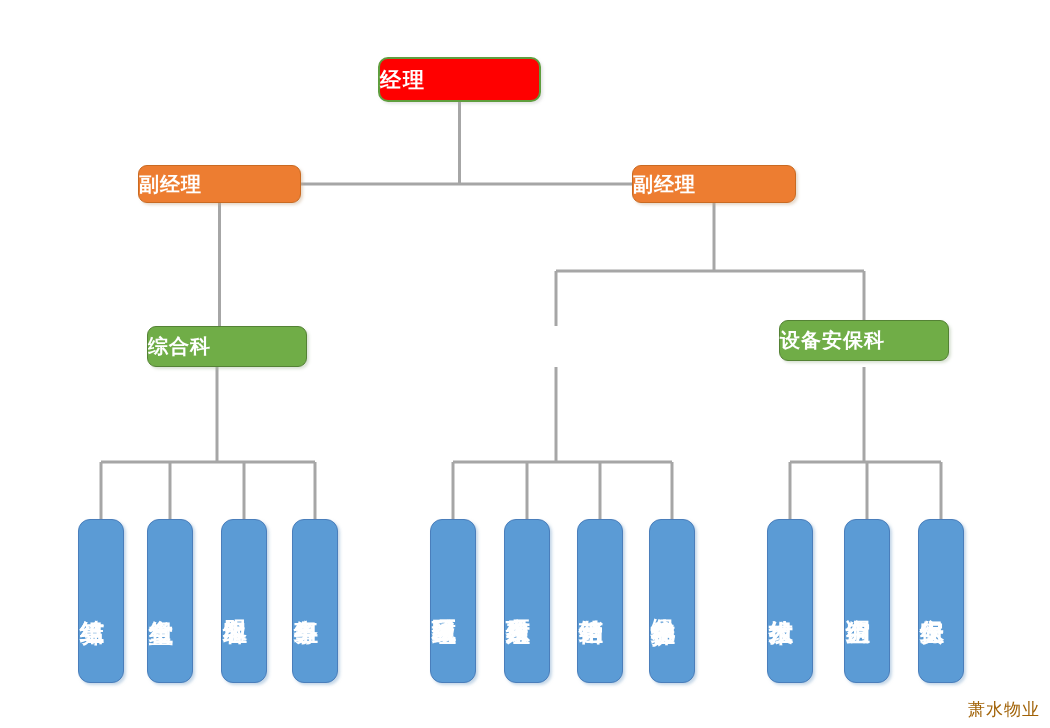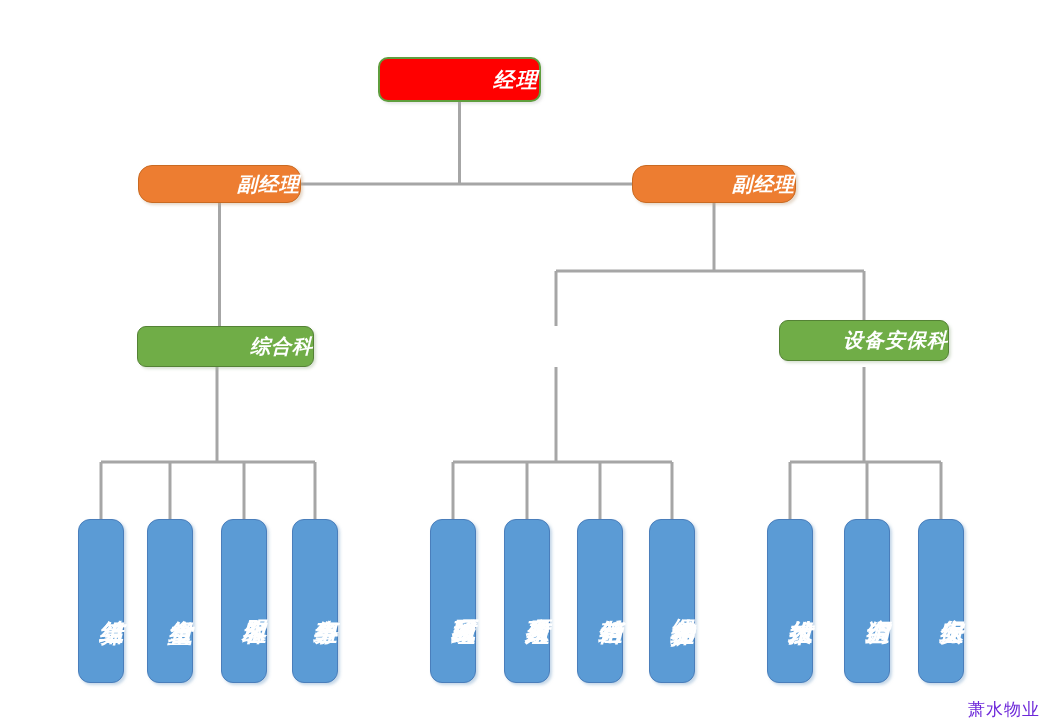--- a/index.html
+++ b/index.html
@@ -18,39 +18,38 @@
   .connectors {
     position: absolute;
     left: 0; top: 0;
     width: 1050px;
     height: 728px;
   }
   .node {
     position: absolute;
     display: flex;
     align-items: center;
-    justify-content: flex-end;
+    justify-content: flex-start;
     color: #ffffff;
     font-weight: bold;
     box-sizing: border-box;
     text-align: center;
-    font-style: italic;
   }
   .lv1 {
     background: #ff0000;
     border: 2px solid #5f9e3e;
     border-radius: 10px;
     font-size: 21px;
     letter-spacing: 2px;
     box-shadow: 2px 2px 3px rgba(180,180,180,0.35);
   }
   .lv2 {
     background: #ed7d31;
     border: 1.5px solid #c96a22;
-    border-radius: 14px;
+    border-radius: 9px;
     font-size: 20px;
     letter-spacing: 1px;
     box-shadow: 2px 2px 3px rgba(200,170,140,0.45);
   }
   .lv3 {
     background: #70ad47;
     border: 1.5px solid #548235;
     border-radius: 9px;
     font-size: 20px;
     letter-spacing: 1px;
@@ -69,21 +68,21 @@
     line-height: 1.04;
     letter-spacing: 1px;
     font-weight: bold;
   }
   .watermark {
     position: absolute;
     right: 10px;
     bottom: 7px;
     font-family: Liberation Serif, serif;
     font-size: 17px;
-    color: #6d28d9;
+    color: #a16207;
     letter-spacing: 1px;
   }
 </style>
 </head>
 <body>
 
 <div class="canvas">
 
   <svg class="connectors" viewBox="0 0 1050 728" xmlns="http://www.w3.org/2000/svg">
     <g stroke="#a6a6a6" stroke-width="3" fill="none">
@@ -124,21 +123,21 @@
     <span>经理</span>
   </div>
 
   <div class="node lv2" style="left:138px;top:165px;width:163px;height:38px">
     <span>副经理</span>
   </div>
   <div class="node lv2" style="left:632px;top:165px;width:164px;height:38px">
     <span>副经理</span>
   </div>
 
-  <div class="node lv3" style="left:137px;top:326px;width:177px;height:41px">
+  <div class="node lv3" style="left:147px;top:326px;width:160px;height:41px">
     <span>综合科</span>
   </div>
   <div class="node lv3" style="left:779px;top:320px;width:170px;height:41px">
     <span>设备安保科</span>
   </div>
 
   <div class="node lv4" style="left:78px;top:519px;width:46px;height:164px">
     <span>结算组</span>
   </div>
   <div class="node lv4" style="left:147px;top:519px;width:46px;height:164px">

